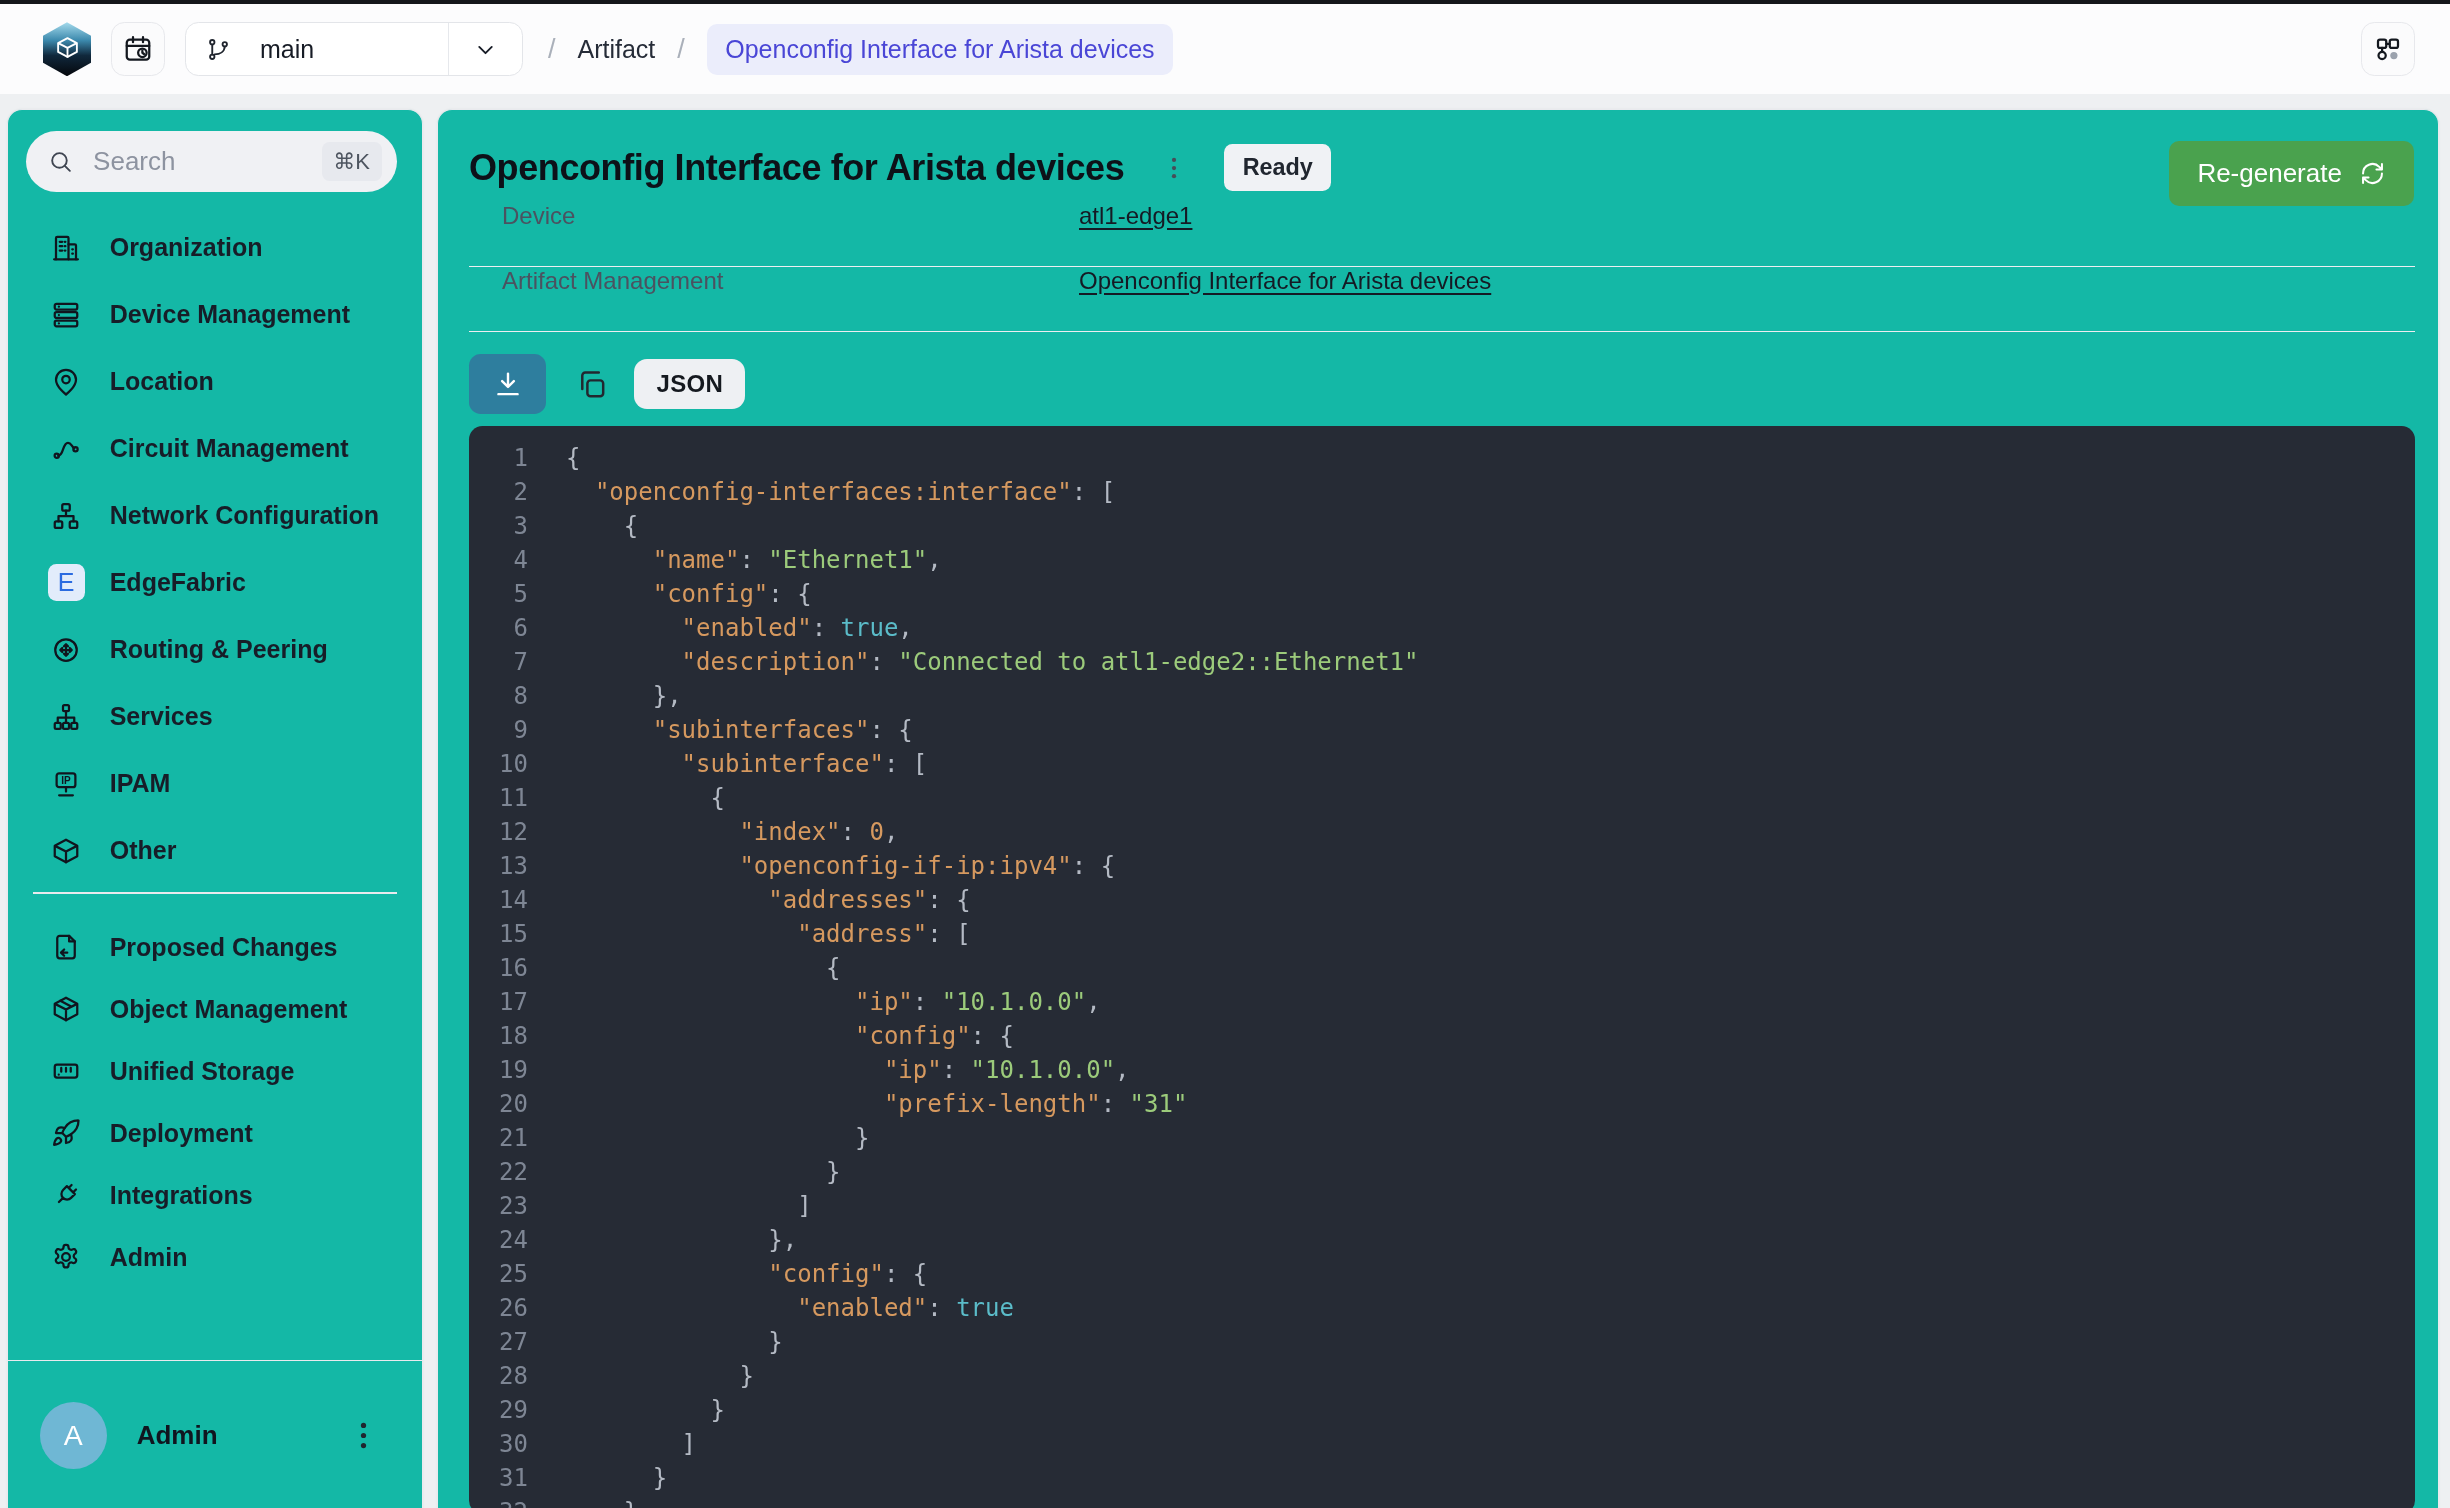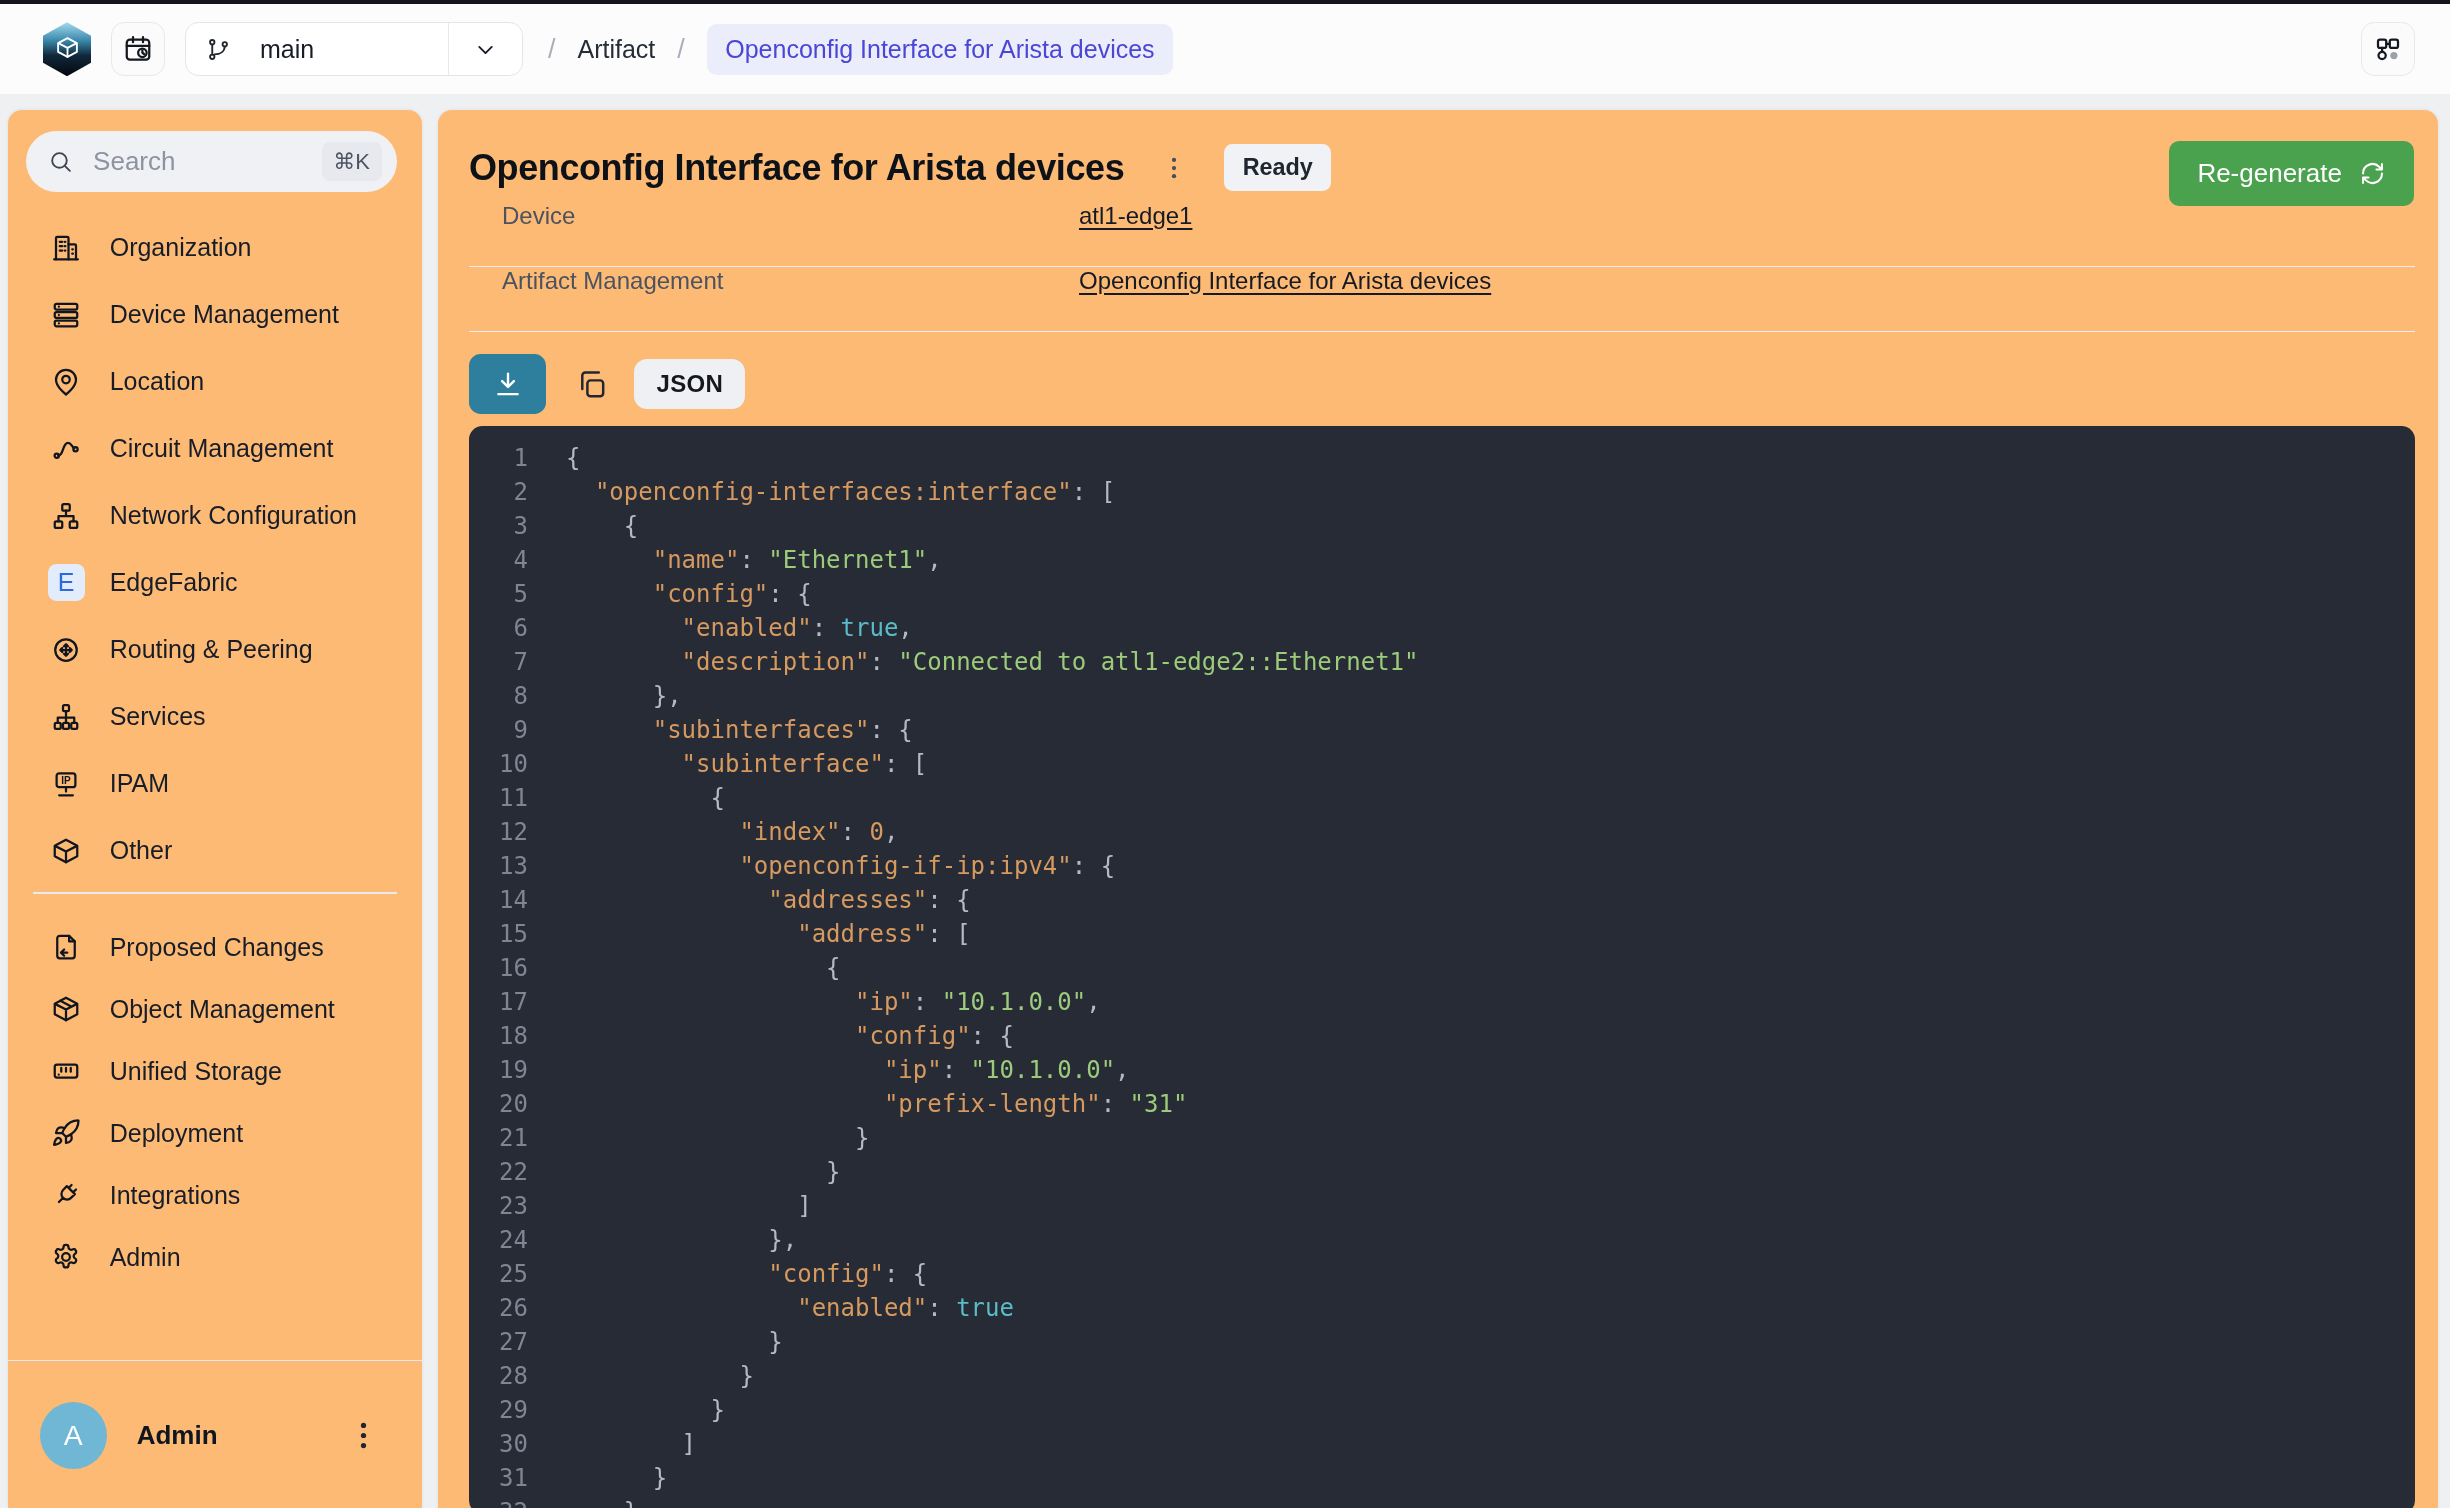--- a/index.html
+++ b/index.html
@@ -49,21 +49,21 @@
   .crumb-plain { font-size:25px; color:#262c38; }
   .crumb-current {
     background:#ebedfb; color:#4a46d6; font-size:25px;
     padding:11px 18.4px; border-radius:10px; cursor:pointer;
   }
   .topbar-spacer { flex:1; }
   .workflow-btn { margin-right:35px; margin-left:0; }
 
   
   .card {
-    position:absolute; background:#fdba74;
+    position:absolute; background:#14b8a6;
     border:0.8px solid #e9eaee; border-bottom:none;
     border-radius:15px 15px 0 0;
     box-shadow:0 0.8px 2.5px rgba(16,24,40,.05);
   }
   .sidebar { left:6.7px; top:109px; width:416px; height:1400px; overflow:hidden; }
   .main    { left:437px; top:109px; width:2002px; height:1400px; overflow:hidden; padding:0 23.4px 0 31px; }
 
   
   .search-pill {
     margin:21px 25px 0 18.4px; height:61px; background:#f0f1f4; border-radius:33px;
@@ -80,21 +80,21 @@
     height:67px; display:flex; align-items:center; padding-left:40px; gap:25px; cursor:pointer;
   }
   .nav-group.compact .nav-item { height:62px; }
   .nav-icon { width:37px; height:37px; display:flex; align-items:center; justify-content:center; color:#10151e; }
   .nav-icon .svg-icon { width:30px; height:30px; }
   .nav-chip {
     width:37px; height:37px; border-radius:8.4px; background:#e2ecfb;
     display:flex; align-items:center; justify-content:center;
     color:#2b6be0; font-size:25px; font-weight:500;
   }
-  .nav-label { font-size:25px; font-weight:400; color:#171d28; }
+  .nav-label { font-size:25px; font-weight:700; color:#171d28; }
   .side-divider { height:1.7px; background:#e9eaee; margin:8.4px 25px 3.3px 25px; }
   .side-footer {
     position:absolute; left:0; bottom:0; width:100%; height:149px;
     border-top:1.7px solid #e9eaee; display:flex; align-items:center; padding-left:32px;
   }
   .avatar {
     width:67px; height:67px; border-radius:50%; background:#6fb7d4;
     color:#ffffff; font-size:28.4px; display:flex; align-items:center; justify-content:center;
   }
   .user-name { margin-left:30px; font-size:26px; font-weight:700; color:#10151f; flex:1; }

